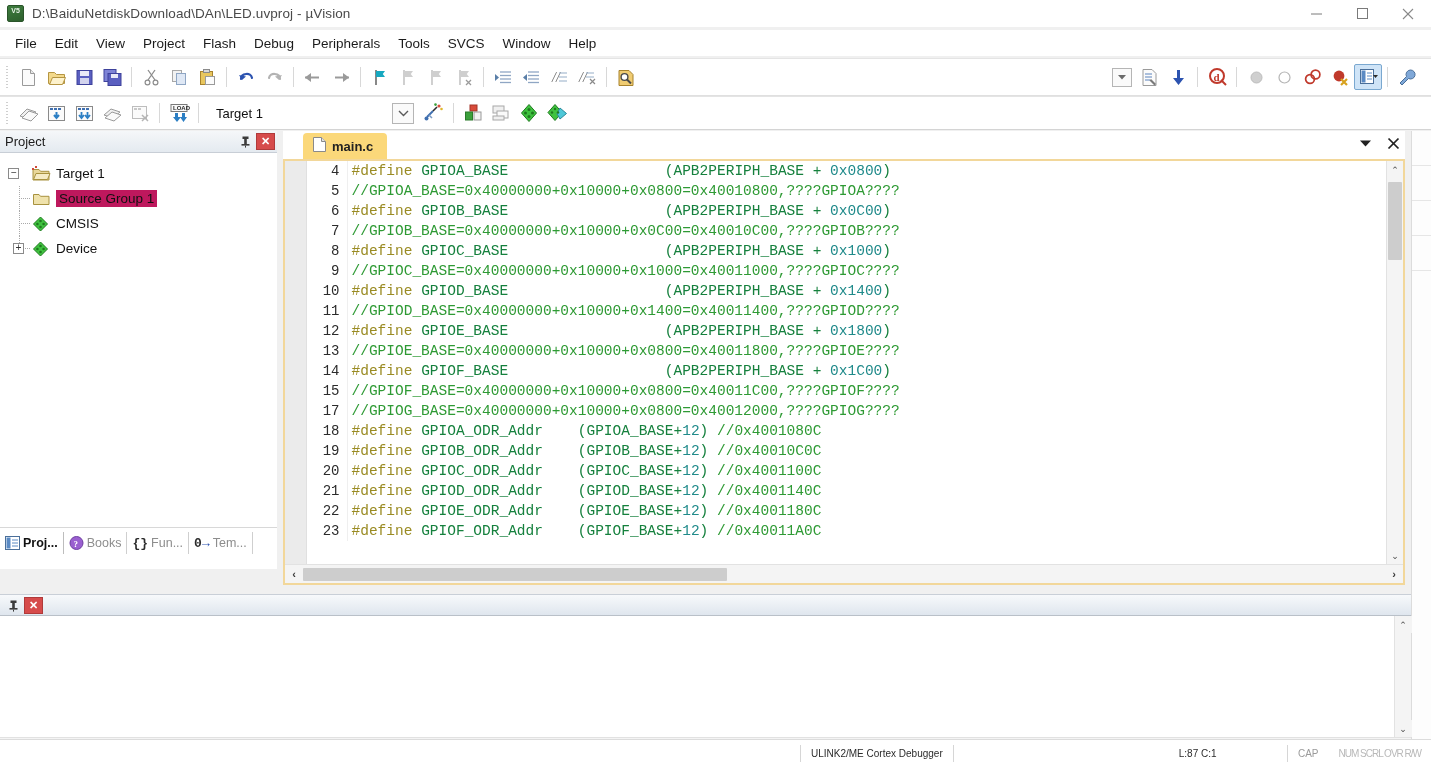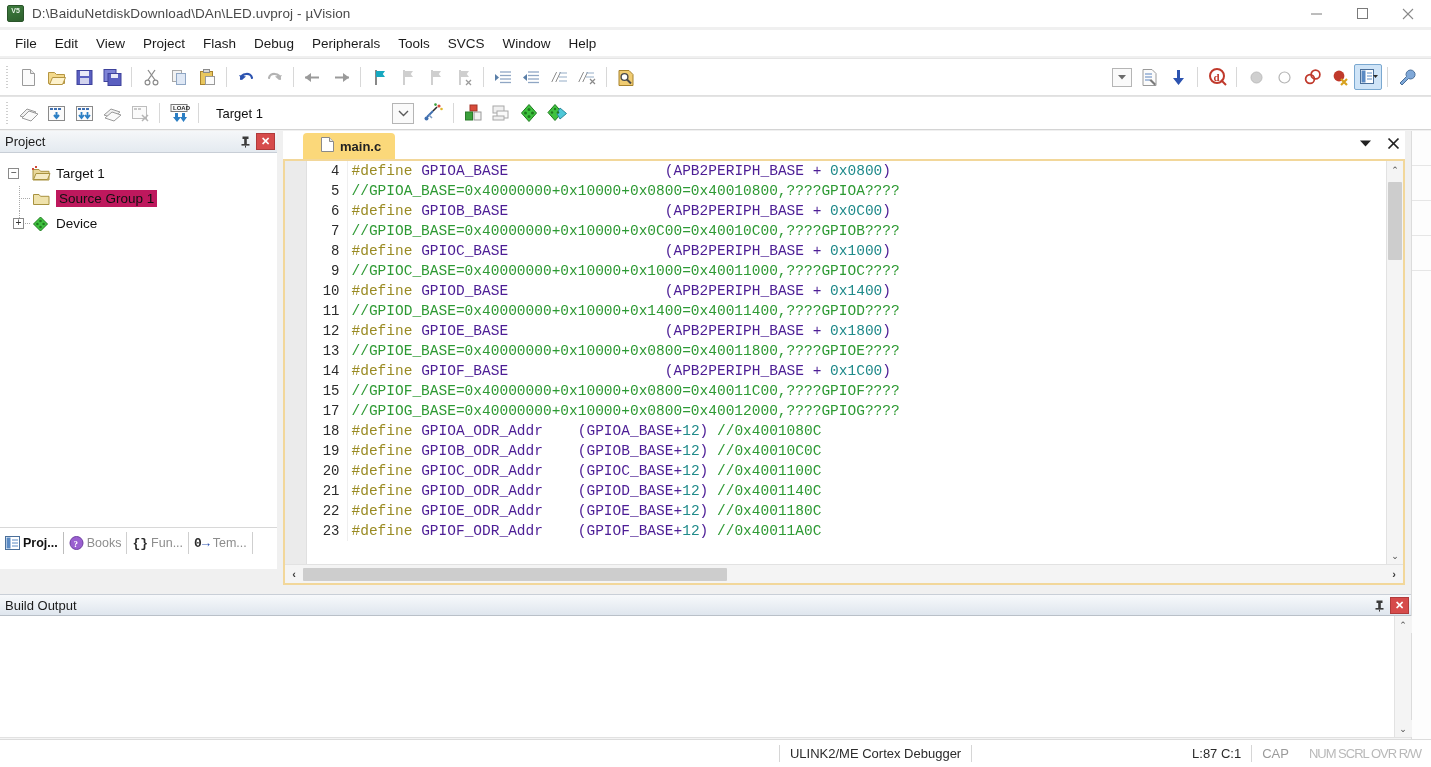--- a/index.html
+++ b/index.html
@@ -117,21 +117,21 @@
     font-size: 12.5px; color: #8d8d8d; border-right: 1px solid #cfcfcf; white-space: nowrap;
   }
   .ltab.active { color: #111; font-weight: bold; background: #fff; border-right: 1px solid #bdbdbd; }
 
   
   .editor-wrap { position: absolute; left: 283px; top: 131px; width: 1122px; height: 454px; }
   .editor-tabbar {
     height: 28px; position: relative; background: #ffffff; display: flex; align-items: flex-end;
   }
   .file-tab {
-    height: 26px; display: flex; align-items: center; gap: 6px; padding: 0 14px 0 18px;
+    height: 26px; display: flex; align-items: center; gap: 6px; padding: 0 14px 0 10px;
     background: #fbd87a; border-top-left-radius: 4px; border-top-right-radius: 4px;
     font-size: 13px; color: #222; margin-left: 20px; font-weight: bold; margin-top: 8px;
   }
   .tab-ctrls { position: absolute; right: 4px; top: 4px; display: flex; gap: 12px; align-items: center; }
   .tab-ctrl { width: 16px; height: 16px; display: flex; align-items: center; justify-content: center; color: #222; }
 
   .editor-body {
     position: absolute; left: 0; top: 28px; width: 1122px; height: 426px;
     border: 2px solid #f2d79a; background: #fff; display: flex; flex-direction: column;
   }
@@ -142,21 +142,21 @@
   .ln {
     width: 62px; text-align: right; padding-right: 7px; color: #2b2b2b;
     background: #ffffff; font-family: "Liberation Mono", monospace; font-size: 14px;
     vertical-align: top; line-height: 20px; user-select: none;
   }
   .codecell {
     padding-left: 4px; white-space: pre; line-height: 20px; vertical-align: top;
     border-left: 1px solid #efefef;
   }
   .k-def { color: #9a8b23; }
-  .k-id { color: #4c1d95; }
+  .k-id { color: #15803d; }
   .k-hex { color: #1f8a8a; }
   .k-com { color: #2e9a34; }
   .gutter-strip {
     position: absolute; left: 0; top: 0; width: 22px; height: 100%;
     background: #ebebeb; border-right: 1px solid #e0e0e0;
   }
 
   .vscroll {
     width: 17px; background: #f4f4f4; border-left: 1px solid #e2e2e2;
     display: flex; flex-direction: column; align-items: center; flex: none;
@@ -187,21 +187,21 @@
     background: linear-gradient(to bottom,#f7f9fb 0%,#dfe6ee 100%);
     border-top: 1px solid #c9cfd7; border-bottom: 1px solid #b9c0c8; padding: 0 2px 0 5px;
   }
   .build-body { position: relative; height: 121px; background: #fff; display: flex; }
   .build-text { flex: 1; }
 
   
   .statusbar {
     position: absolute; left: 0; top: 739px; width: 1431px; height: 28px;
     background: #ffffff; border-top: 1px solid #dcdcdc; display: flex; align-items: center;
-    font-size: 13px; color: #2b2b2b;
+    font-size: 10px; color: #2b2b2b;
   }
   .st-cell { padding: 0 10px; height: 20px; display: flex; align-items: center; white-space: nowrap; }
   .st-div { width: 1px; height: 17px; background: #d6d6d6; }
   .st-dim { color: #9a9a9a; }
   .st-wm { color: #b9b9b9; letter-spacing: -1px; }
 
   
   .bg-peek {
     position: absolute; left: 1411px; top: 131px; width: 20px; height: 608px;
     background: #fdfdfd; border-left: 1px solid #dcdcdc; overflow: hidden;
@@ -662,20 +662,35 @@
         <div class="tree-row">
           <div class="dotline"></div>
           <div class="dotline-h"></div>
           <div class="tree-indent"></div>
           <span class="tree-icon" style="position: relative; z-index: 2;"><svg width="19" height="16" viewBox="0 0 19 16">
               <path d="M1.5 3.5h5.5l1.5 1.8H17v8.2H1.5z" fill="#efe2ac" stroke="#a8923f"></path>
             </svg></span>
           <span class="tree-label sel">Source Group 1</span>
         </div>
         <div class="tree-row">
+          <div class="dotline"></div>
+          <div class="dotline-h"></div>
+          <div class="tree-indent"></div>
+          <span class="tree-icon" style="position: relative; z-index: 2;"><svg width="17" height="16" viewBox="0 0 17 16">
+              <path d="M8.5 1l7 7-7 7-7-7z" fill="#3fc23f" stroke="#1f7a1f"></path>
+              <g fill="#1f7a1f">
+                <circle cx="8.5" cy="5" r="1.3"></circle>
+                <circle cx="5.4" cy="8" r="1.3"></circle>
+                <circle cx="11.6" cy="8" r="1.3"></circle>
+                <circle cx="8.5" cy="11" r="1.3"></circle>
+              </g>
+            </svg></span>
+          <span class="tree-label">CMSIS</span>
+        </div>
+        <div class="tree-row">
           <div class="dotline" style="height: 12px;"></div>
           <div class="dotline-h"></div>
           <div class="tree-indent" style="display: flex; align-items: center;">
             <div class="expander" style="margin-left: 7px; position: relative; z-index: 2;">+</div>
           </div>
           <span class="tree-icon" style="position: relative; z-index: 2;"><svg width="17" height="16" viewBox="0 0 17 16">
               <path d="M8.5 1l7 7-7 7-7-7z" fill="#3fc23f" stroke="#1f7a1f"></path>
               <g fill="#1f7a1f">
                 <circle cx="8.5" cy="5" r="1.3"></circle>
                 <circle cx="5.4" cy="8" r="1.3"></circle>
@@ -855,21 +870,20 @@
 
   <div class="bg-peek">
     <div class="bg-line"></div>
     <div class="bg-line"></div>
     <div class="bg-line"></div>
     <div class="bg-line"></div>
   </div>
 
   <div class="build-panel">
     <div class="build-head">
-      <div class="panel-title">Build Output</div>
       <div class="pin-btn">
         <svg width="13" height="13" viewBox="0 0 13 13">
             <rect x="3.5" y="1.5" width="6" height="2.5" fill="#3b3b3b"></rect>
             <rect x="5.2" y="4" width="2.6" height="5" fill="#3b3b3b"></rect>
             <rect x="2.5" y="9" width="8" height="1.6" fill="#3b3b3b"></rect>
             <rect x="6" y="10.6" width="1" height="2" fill="#3b3b3b"></rect>
           </svg>
       </div>
       <div class="close-btn">✕</div>
     </div>

